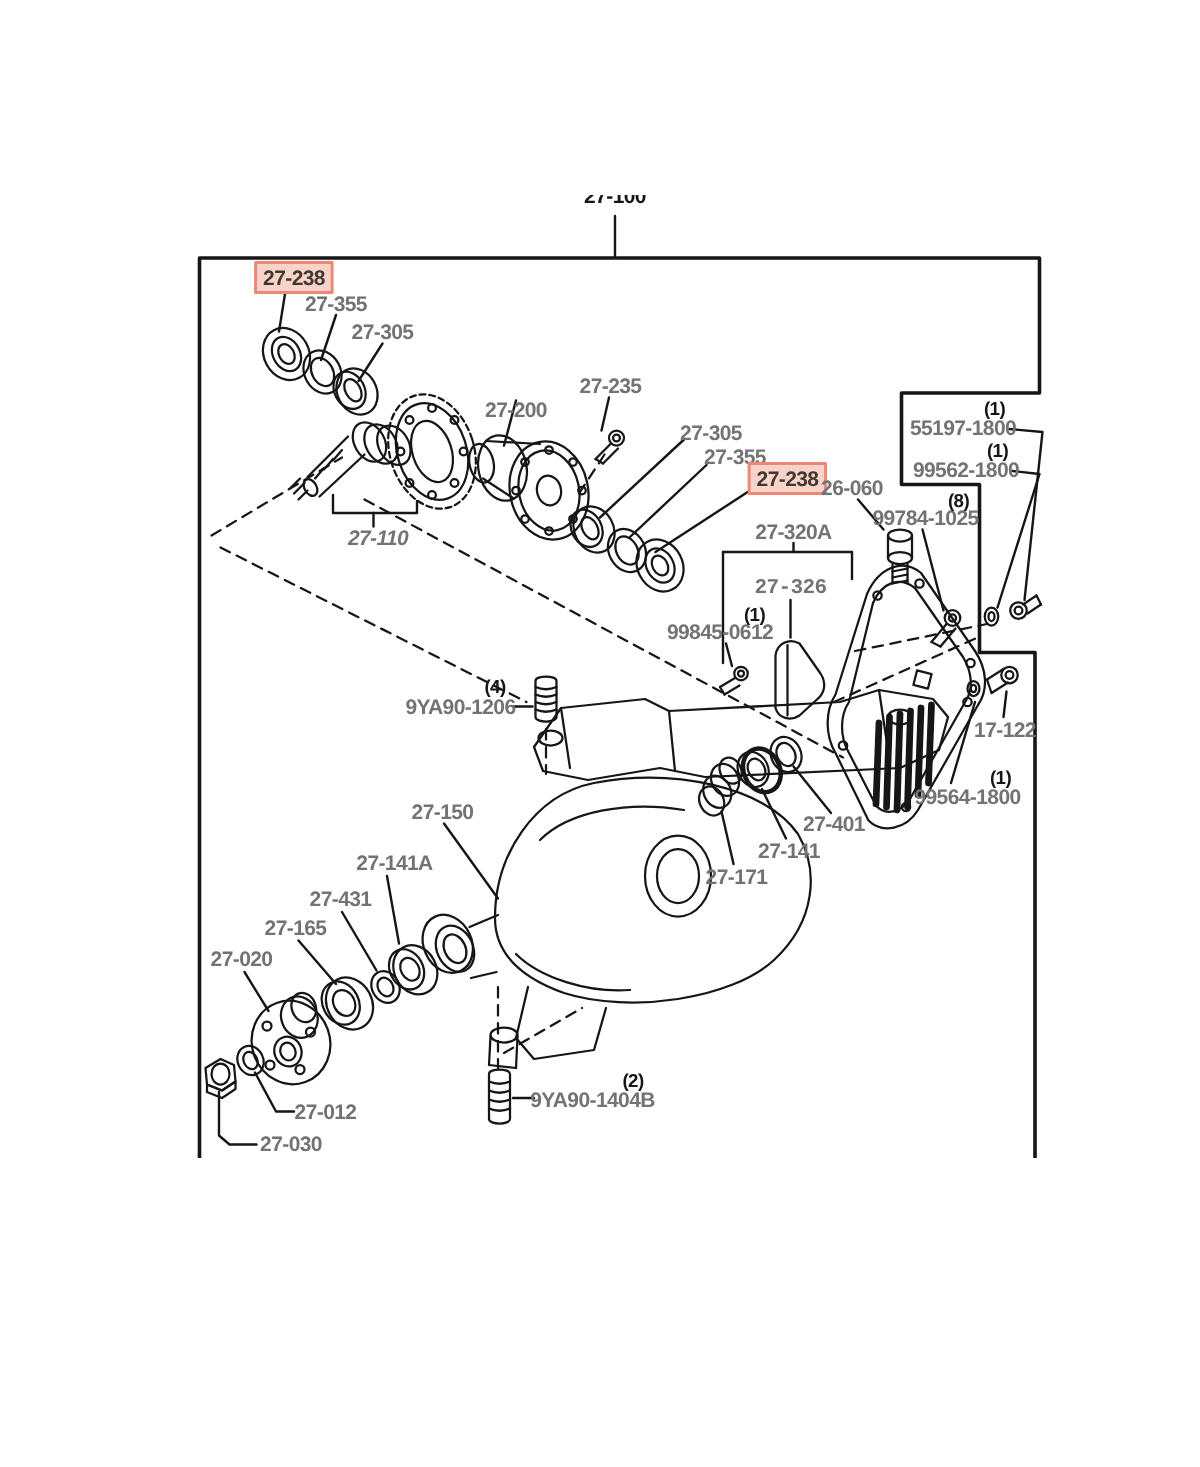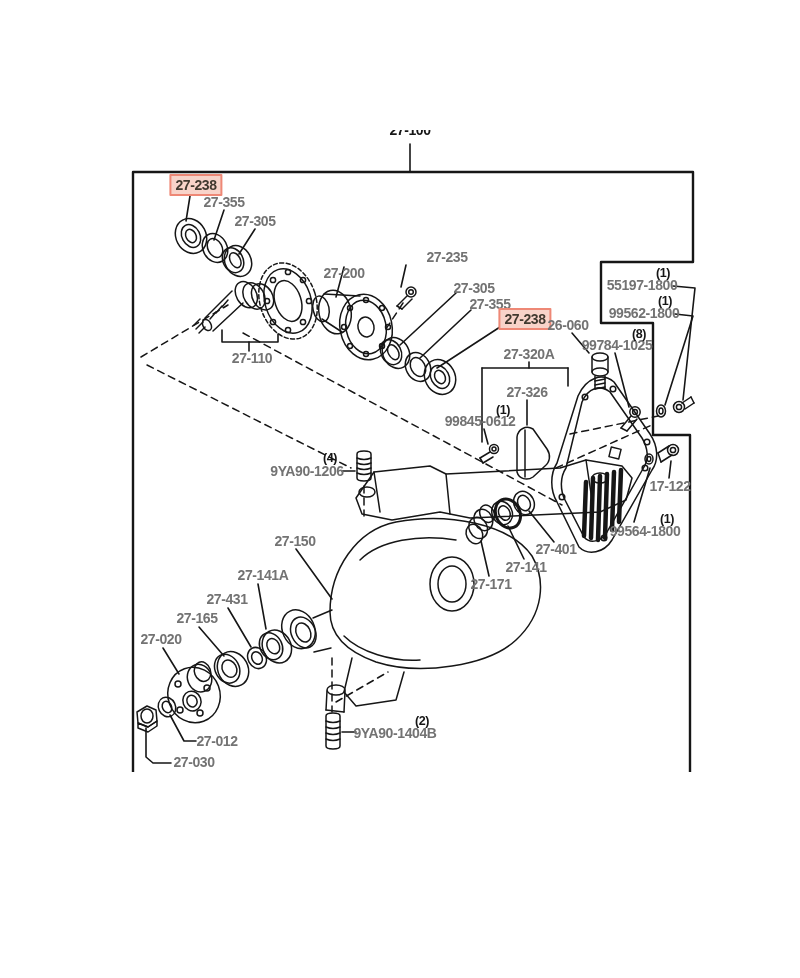--- a/index.html
+++ b/index.html
@@ -347,35 +347,35 @@
   </g>
 </svg>
 
 <div id="labels-layer">
       <div class="clipwin" style="left: 410px; top: 130px;">
         <span style="text-align: center;">27-100</span>
       </div>
       <div class="lbl hl" style="left: 196px; top: 185px; background: rgb(248, 211, 201); border: 2px solid rgb(238, 136, 118); color: rgb(65, 57, 47);">27-238</div>
       <div class="lbl" style="left: 224px; top: 202px;">27-355</div>
       <div class="lbl" style="left: 255px; top: 221px;">27-305</div>
-      <div class="lbl" style="left: 252px; top: 358px;">27-110</div>
+      <div class="lbl" style="left: 252px; top: 358px; font-style: italic;">27-110</div>
       <div class="lbl" style="left: 344px; top: 259px; margin-top: 14px;">27-200</div>
-      <div class="lbl" style="left: 407px; top: 257px; margin-left: 40px;">27-235</div>
+      <div class="lbl" style="left: 407px; top: 257px;">27-235</div>
       <div class="lbl" style="left: 474px; top: 288px;">27-305</div>
       <div class="lbl" style="left: 490px; top: 304px;">27-355</div>
       <div class="lbl hl" style="left: 525px; top: 319px; background: rgb(248, 211, 201); border: 2px solid rgb(238, 136, 118); color: rgb(65, 57, 47);">27-238</div>
       <div class="lbl" style="left: 568px; top: 325px;">26-060</div>
       <div class="lbl" style="left: 642px; top: 285px;">55197-1800</div>
       <div class="qty" style="left: 663px; top: 273px;">(1)</div>
       <div class="lbl" style="left: 644px; top: 313px;">99562-1800</div>
       <div class="qty" style="left: 665px; top: 301px;">(1)</div>
       <div class="lbl" style="left: 617px; top: 345px;">99784-1025</div>
       <div class="qty" style="left: 639px; top: 334px;">(8)</div>
       <div class="lbl" style="left: 529px; top: 354px;">27-320A</div>
-      <div class="lbl" style="left: 527px; top: 392px;">27-326</div>
+      <div class="lbl" style="left: 527px; top: 392px; font-family: Liberation Mono, monospace;">27-326</div>
       <div class="lbl" style="left: 480px; top: 421px;">99845-0612</div>
       <div class="qty" style="left: 503px; top: 410px;">(1)</div>
       <div class="lbl" style="left: 670px; top: 486px;">17-122</div>
       <div class="lbl" style="left: 645px; top: 531px;">99564-1800</div>
       <div class="qty" style="left: 667px; top: 519px;">(1)</div>
       <div class="lbl" style="left: 307px; top: 471px;">9YA90-1206</div>
       <div class="qty" style="left: 330px; top: 458px;">(4)</div>
       <div class="lbl" style="left: 295px; top: 541px;">27-150</div>
       <div class="lbl" style="left: 263px; top: 575px;">27-141A</div>
       <div class="lbl" style="left: 227px; top: 599px;">27-431</div>

